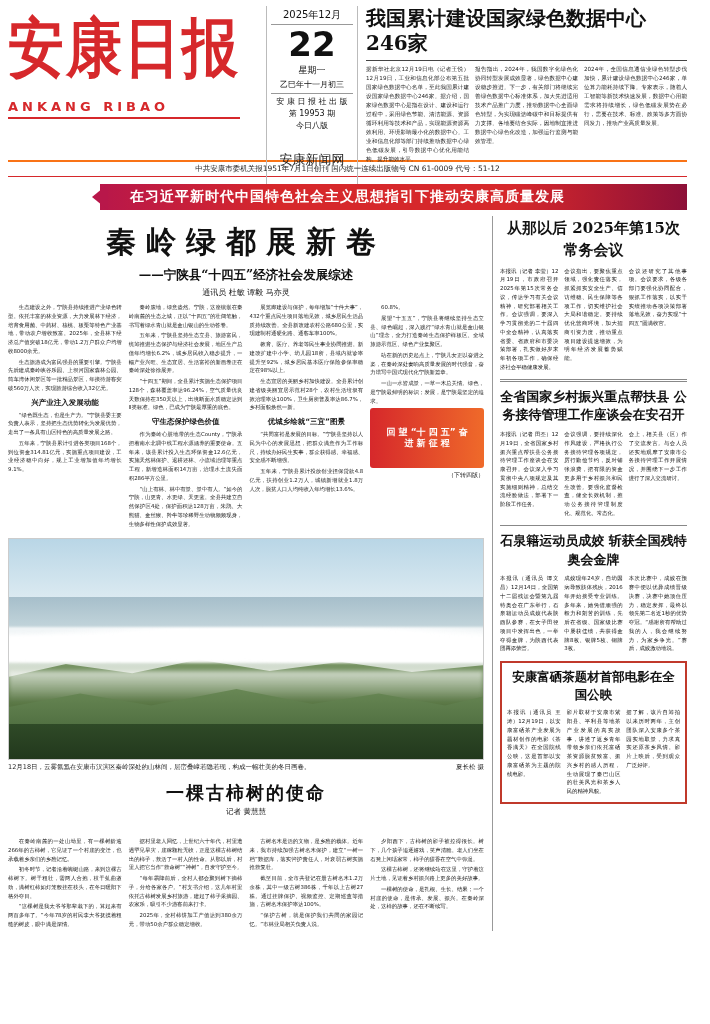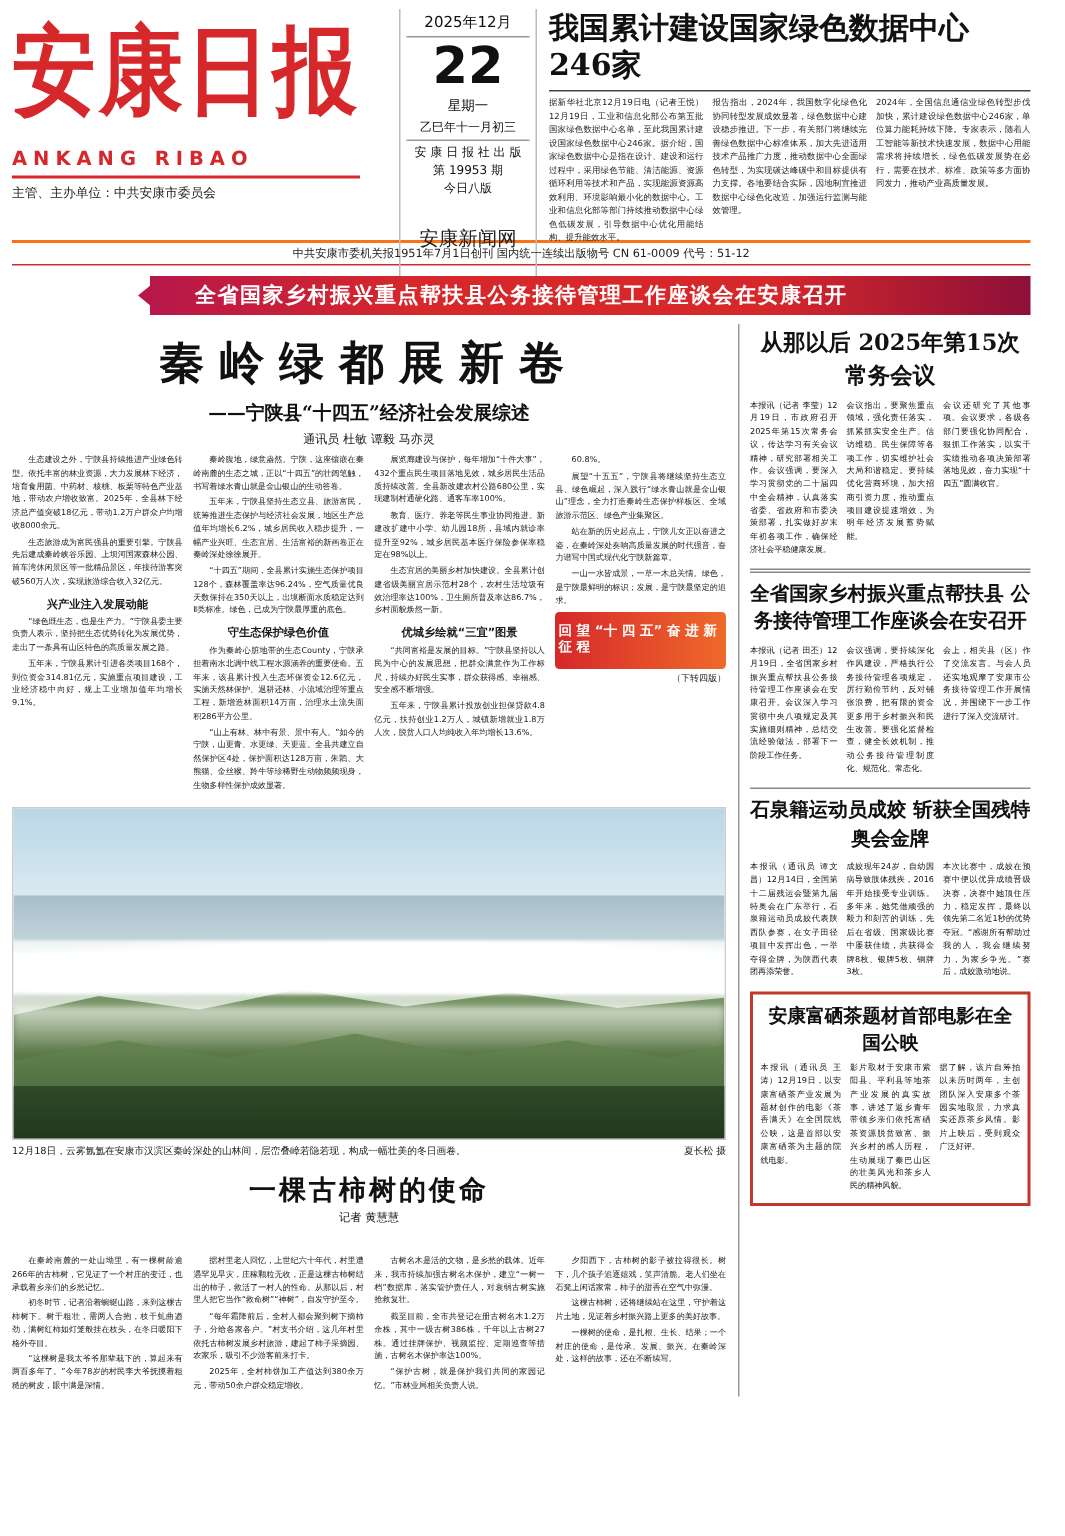--- a/index.html
+++ b/index.html
@@ -90,21 +90,21 @@
   .byline{text-align:center;font-size:8px;margin-bottom:5px;color:#222;}
 
   .cols4{display:flex;gap:7px;}
   .cols4 .col{flex:1;font-size:5.4px;line-height:1.62;text-align:justify;color:#1a1a1a;}
   .col p{margin:0 0 2px 0;text-indent:2em;}
   .col h4{font-size:7.5px;margin:4px 0 2px 0;text-align:center;font-weight:700;}
 
   .stamp{
     margin-top:3px;height:34px;background:linear-gradient(90deg,#d6282b,#ef6a2a);
     color:#fff;border-radius:3px;display:flex;align-items:center;justify-content:center;
-    font-size:9px;font-weight:700;line-height:1.3;text-align:left;padding:2px;
+    font-size:9px;font-weight:700;line-height:1.3;text-align:center;padding:13px;
   }
   .cont{font-size:6px;text-align:right;margin-top:2px;}
 
   
   .photo-wrap{margin-top:8px;}
   .photo{
     width:100%;height:222px;border:1px solid #ccc;box-sizing:border-box;position:relative;overflow:hidden;
     background:linear-gradient(#cfe3ef 0%,#dfeef6 28%,#eaf3f7 45%,#cfd9c9 60%,#8fa87d 78%,#6f8a63 100%);
   }
   .ph-sky{position:absolute;left:0;right:0;top:0;height:36%;
@@ -154,21 +154,20 @@
 <body>
 
 <div class="page">
 
   <div class="masthead">
 
     <div class="mh-logo">
       <div class="logo-cn">安康日报</div>
       <div class="logo-pinyin">ANKANG  RIBAO</div>
       <div class="logo-rule"></div>
-      <div class="logo-sub">主管、主办单位：中共安康市委员会</div>
     </div>
 
     <div class="mh-date">
       <div class="ym">2025年12月</div>
       <div class="day">22</div>
       <div class="wd">星期一</div>
       <div class="lunar">乙巳年十一月初三</div>
       <div class="org">安 康 日 报 社 出 版</div>
       <div class="issue">第 19953 期</div>
       <div class="pages">今日八版</div>
@@ -187,21 +186,21 @@
   </div>
 
   <div class="topbar">
     <span>中共安康市委机关报</span>
     <span>1951年7月1日创刊 国内统一连续出版物号 CN 61-0009  代号：51-12</span>
   </div>
 
   <div class="banner">
     <div class="stripe"></div>
     <div class="tri"></div>
-    <div class="txt">全省国家乡村振兴重点帮扶县公务接待管理工作座谈会在安康召开</div>
+    <div class="txt">在习近平新时代中国特色社会主义思想指引下推动安康高质量发展</div>
   </div>
 
   <div class="body">
 
     <div class="left">
 
       <div class="headline">秦岭绿都展新卷</div>
       <div class="subhead">——宁陕县“十四五”经济社会发展综述</div>
       <div class="byline">通讯员 杜敏 谭毅 马亦灵</div>
 

